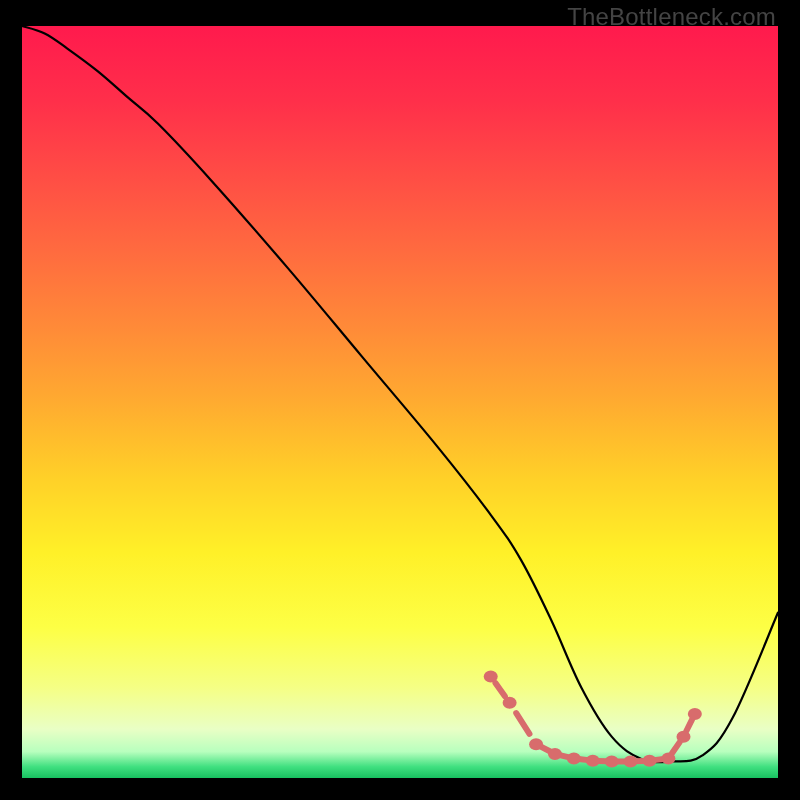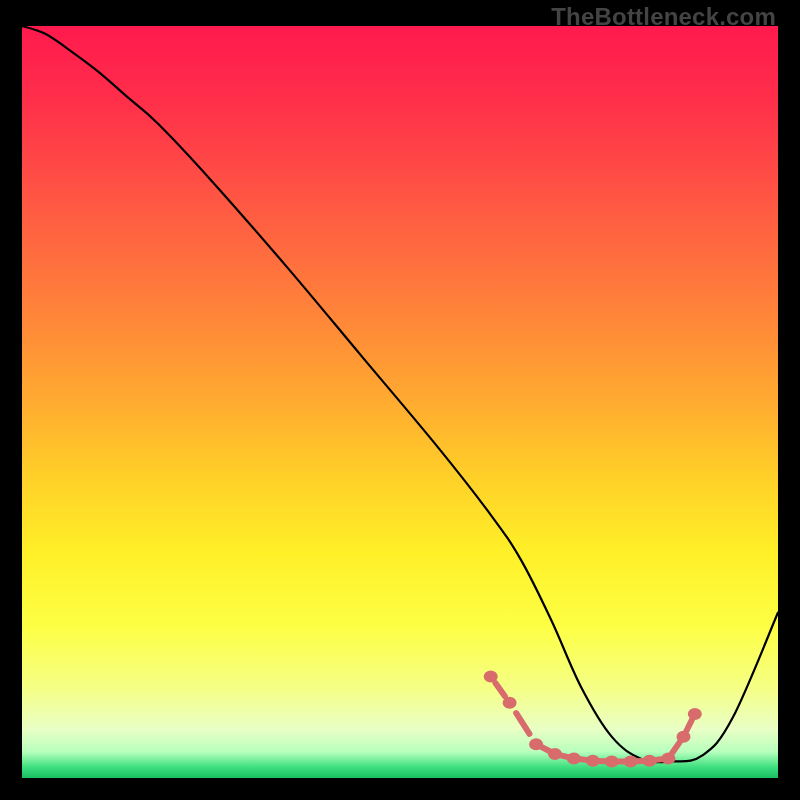--- a/index.html
+++ b/index.html
@@ -33,21 +33,21 @@
     top: 0;
     width: 100%;
     height: 100%;
   }
   .attribution {
     position: absolute;
     top: 3px;
     right: 24px;
     color: #444;
     font-size: 24px;
-    font-weight: 700;
+    font-weight: 400;
     letter-spacing: 0.2px;
   }
   svg.curve {
     position: absolute;
     left: 0;
     top: 0;
     width: 100%;
     height: 100%;
     overflow: visible;
   }

